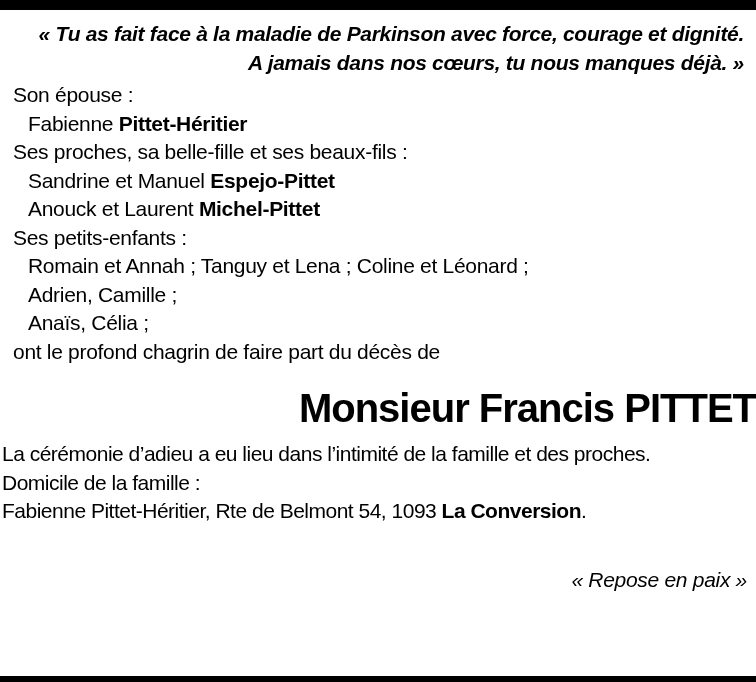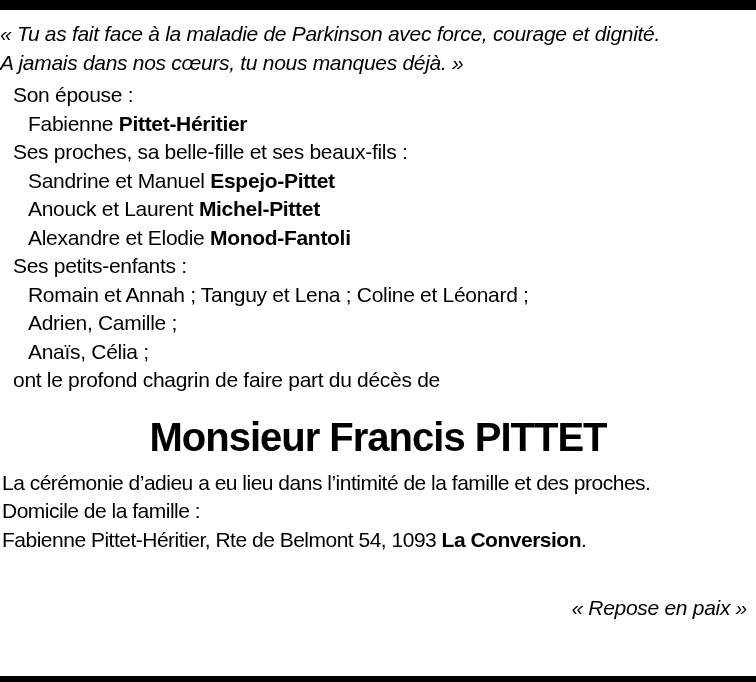--- a/index.html
+++ b/index.html
@@ -22,40 +22,40 @@
     left: 0;
     width: 756px;
     background: #000000;
   }
   .bar.top { top: 0; height: 10px; }
   .bar.bottom { bottom: 0; height: 6px; }
 
   .quote {
     margin-top: 19px;
     padding-right: 12px;
-    text-align: left;
+    text-align: right;
     font-style: italic;
     font-size: 21px;
     line-height: 29px;
     letter-spacing: -0.3px;
-    font-weight: 400;
+    font-weight: 700;
   }
 
   .family {
     margin-top: 4px;
     padding-left: 13px;
     font-size: 21px;
     line-height: 28.5px;
     letter-spacing: -0.3px;
   }
   .fline.indent { padding-left: 15px; }
 
   .title {
     margin: 18px 0 0 0;
-    text-align: center;
+    text-align: right;
     font-size: 40px;
     line-height: 48px;
     font-weight: bold;
     letter-spacing: -1px;
   }
 
   .details {
     margin-top: 8px;
     padding-left: 2px;
     font-size: 21px;
@@ -88,21 +88,20 @@
     <div>« Tu as fait face à la maladie de Parkinson avec force, courage et dignité.</div>
     <div>A jamais dans nos cœurs, tu nous manques déjà. »</div>
   </div>
 
   <div class="family">
     <div class="fline"><span>Son épouse :</span></div>
     <div class="fline indent"><span>Fabienne </span><span class="b">Pittet-Héritier</span></div>
     <div class="fline"><span>Ses proches, sa belle-fille et ses beaux-fils :</span></div>
     <div class="fline indent"><span>Sandrine et Manuel </span><span class="b">Espejo-Pittet</span></div>
     <div class="fline indent"><span>Anouck et Laurent </span><span class="b">Michel-Pittet</span></div>
-    <div class="fline indent"><span>Alexandre et Elodie </span><span class="b">Monod-Fantoli</span></div>
     <div class="fline"><span>Ses petits-enfants :</span></div>
     <div class="fline indent"><span>Romain et Annah ; Tanguy et Lena ; Coline et Léonard ;</span></div>
     <div class="fline indent"><span>Adrien, Camille ;</span></div>
     <div class="fline indent"><span>Anaïs, Célia ;</span></div>
     <div class="fline"><span>ont le profond chagrin de faire part du décès de</span></div>
   </div>
 
   <h1 class="title">Monsieur Francis PITTET</h1>
 
   <div class="details">

